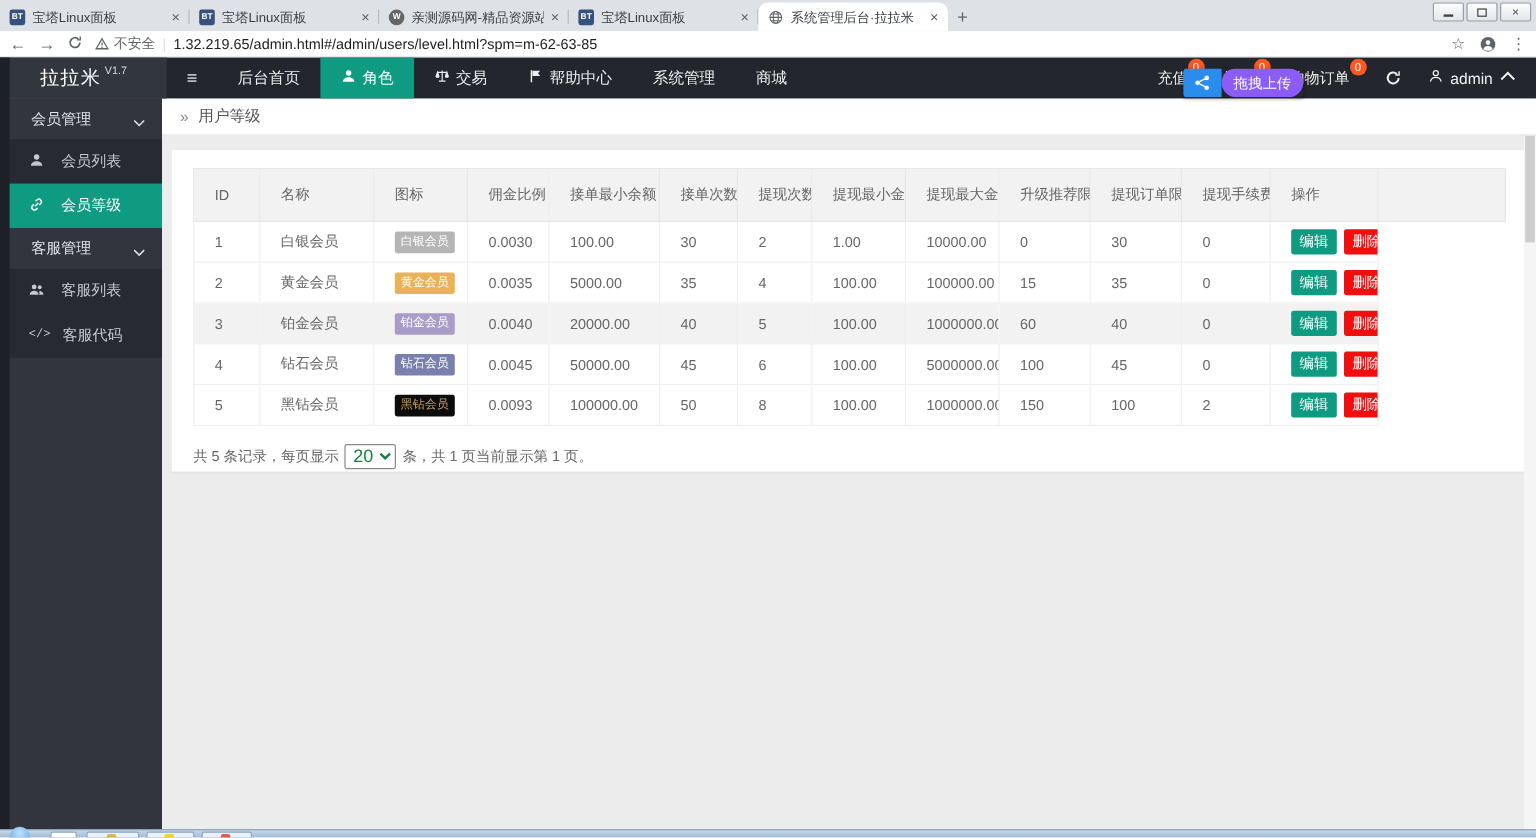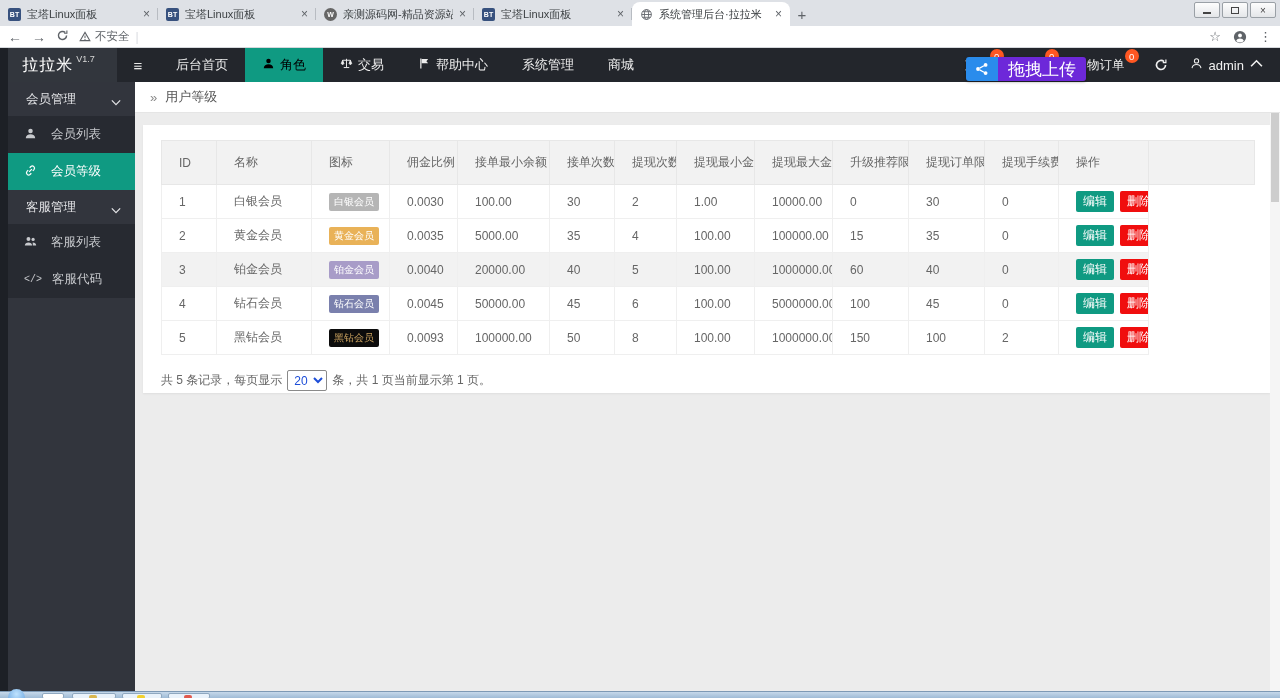--- a/index.html
+++ b/index.html
@@ -38,48 +38,48 @@
   .sec-label { color:#5f6368; font-size:11.5px; display:flex; align-items:center; gap:4px; }
   .sep { color:#dadce0; }
   .url { color:#202124; }
   .toolbar-right { display:flex; align-items:center; gap:12px; color:#5f6368; }
   .star { font-size:13px; }
   .dots { font-size:13px; }
 
   
   .appheader { position:absolute; top:48px; left:0; width:1280px; height:34px;
     background:#23262c; display:flex; align-items:stretch; color:#f0f0f0; z-index:4; }
-  .logo { width:117px; background:#32363d; display:flex; align-items:center;
+  .logo { width:139px; background:#32363d; display:flex; align-items:center;
     justify-content:center; gap:3px; }
   .logo .name { font-size:16px; color:#fff; letter-spacing:1px; }
   .logo .ver { font-size:9px; color:#d8d8d8; align-self:flex-start; margin-top:6px; }
   .burger { width:42px; display:flex; align-items:center; justify-content:center;
     font-size:15px; color:#e8e8e8; }
   .topnav { display:flex; align-items:stretch; }
   .topnav .item { display:flex; align-items:center; gap:5px; padding:0 17px;
     font-size:13px; color:#ededed; }
-  .topnav .item.active { background:var(--accent); color:#000000; }
+  .topnav .item.active { background:var(--accent); color:#ffffff; }
   .topnav .item svg { width:13px; height:13px; }
   .header-right { margin-left:auto; display:flex; align-items:stretch; padding-right:12px; }
   .quick { position:relative; display:flex; align-items:center; padding:0 15px;
     font-size:12.5px; color:#ededed; }
   .hbadge { position:absolute; top:1px; right:1px; min-width:14px; height:14px;
     border-radius:8px; background:var(--badge); color:#fff; font-size:9.5px;
     display:flex; align-items:center; justify-content:center; padding:0 3px; }
   .refresh { display:flex; align-items:center; padding:0 14px; }
   .refresh svg { width:14px; height:14px; }
   .userbox { display:flex; align-items:center; gap:6px; padding:0 8px; font-size:13px; }
   .userbox svg { width:13px; height:13px; }
   .upload-tip { position:absolute; top:9px; right:194px; height:24px; display:flex;
     border-radius:3px; overflow:hidden; z-index:6; box-shadow:0 1px 3px rgba(0,0,0,.35); }
   .upload-tip .ic { width:32px; background:#2a8cec; display:flex; align-items:center;
     justify-content:center; }
   .upload-tip .ic svg { width:16px; height:16px; color:#fff; }
-  .upload-tip .txt { background:#6d28d9; color:#fff; font-size:17px; display:flex;
-    align-items:center; padding:0 10px; }
+  .upload-tip .txt { background:#8b5cf6; color:#fff; font-size:12px; display:flex;
+    align-items:center; padding:0 10px;border-radius:12px; }
 
   
   .sidebar { position:absolute; top:82px; left:0; width:135px; bottom:7px;
     background:#32353d; z-index:2; }
   .edge-strip { position:absolute; top:48px; left:0; width:8px; bottom:7px;
     background:#1d2026; z-index:5; }
   .sgroup-h { height:34px; display:flex; align-items:center; padding-left:26px;
     color:#e2e3e6; font-size:12.5px; position:relative; background:#32353d; }
   .sgroup-h svg { position:absolute; right:14px; width:10px; height:7px; }
   .sitem { height:37px; display:flex; align-items:center; gap:14px; padding-left:24px;
@@ -106,22 +106,22 @@
   td.filler, tr.highlight td.filler { border:none; background:#fff; }
   th.filler { border-right:1px solid #e7e7e7; }
   .lvl-badge { display:inline-block; padding:3px 5px; font-size:10px; border-radius:2px;
     line-height:1.2; }
   .btn { display:inline-block; padding:3px 7px; font-size:12px; border-radius:2px;
     color:#fff; margin-right:6px; line-height:1.3; }
   .btn.edit { background:var(--accent); }
   .btn.del { background:var(--danger); }
   .pager { display:flex; align-items:center; gap:5px; font-size:12px; color:#666;
     margin-top:15px; }
-  .pager select { font-size:12px; height:21px; border:1px solid #8a8a8a; border-radius:2px;
-    background:#fff; color:#1d4ed8; padding:0 2px; }
+  .pager select { font-size:15px; height:21px; border:1px solid #8a8a8a; border-radius:2px;
+    background:#fff; color:#15803d; padding:0 2px; }
 
   
   .scrolltrack { position:absolute; top:82px; right:0; width:10px; bottom:7px; background:#f5f5f5; }
   .scrollthumb { position:absolute; top:0; left:1px; width:8px; height:120px; background:#cdcdcd; }
   .taskbar { position:absolute; left:0; bottom:0; width:1280px; height:7px;
     background:linear-gradient(#c6d8ea,#9fbbd6); border-top:1px solid #7d99b5; z-index:9; }
   .orb { position:absolute; left:8px; top:-3px; width:17px; height:17px; border-radius:50%;
     background:radial-gradient(circle at 50% 30%,#bfe3ff,#5596d8); }
   .tbtn { position:absolute; top:1px; height:6px; background:#e9f2fb; border:1px solid #8fa8c0;
     border-radius:2px; }
@@ -192,20 +192,21 @@
     <div class="urlbox">
       <span class="sec-label">
         <svg viewBox="0 0 16 14" width="12" height="11">
             <path d="M8 1.5l6.5 11H1.5z" fill="none" stroke="#5f6368" stroke-width="1.4"></path>
             <path d="M8 5.5v3.4" stroke="#5f6368" stroke-width="1.4"></path>
             <circle cx="8" cy="10.8" r="0.9" fill="#5f6368"></circle>
           </svg>
         <span>不安全</span>
       </span>
       <span class="sep">|</span>
+      <span class="url">1.32.219.65/admin.html#/admin/users/level.html?spm=m-62-63-85</span>
     </div>
     <div class="toolbar-right">
       <span class="star">☆</span>
       <svg viewBox="0 0 16 16" width="14" height="14">
           <circle cx="8" cy="8" r="7" fill="#5f6368"></circle>
           <circle cx="8" cy="6.3" r="2.2" fill="#fff"></circle>
           <path d="M3.5 12.5c.8-2 2.5-2.9 4.5-2.9s3.7.9 4.5 2.9a7 7 0 0 1-9 0z" fill="#fff"></path>
         </svg>
       <span class="dots">⋮</span>
     </div>

